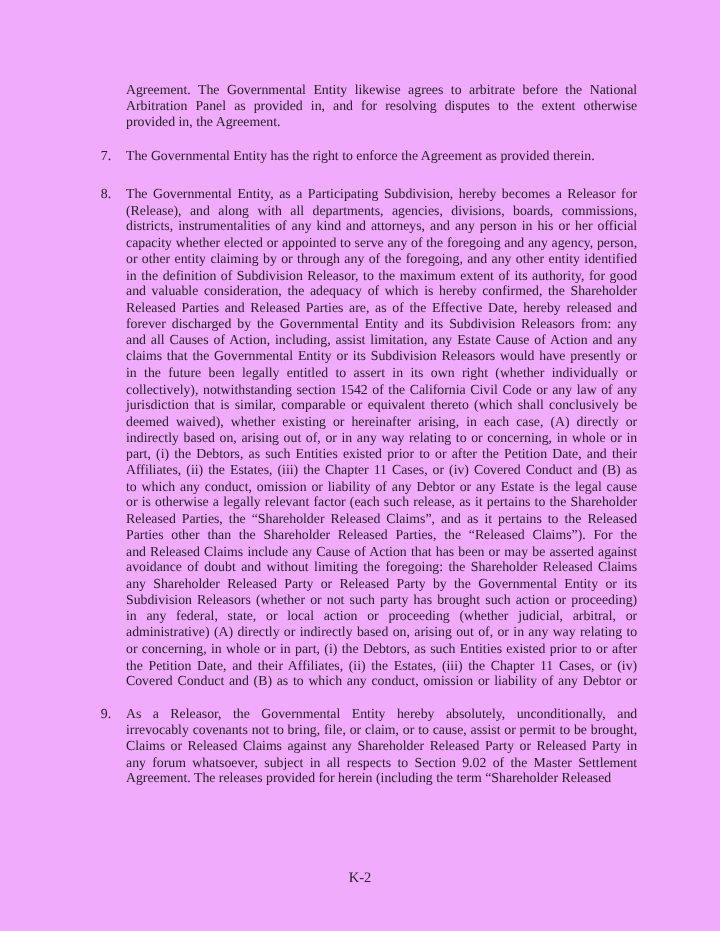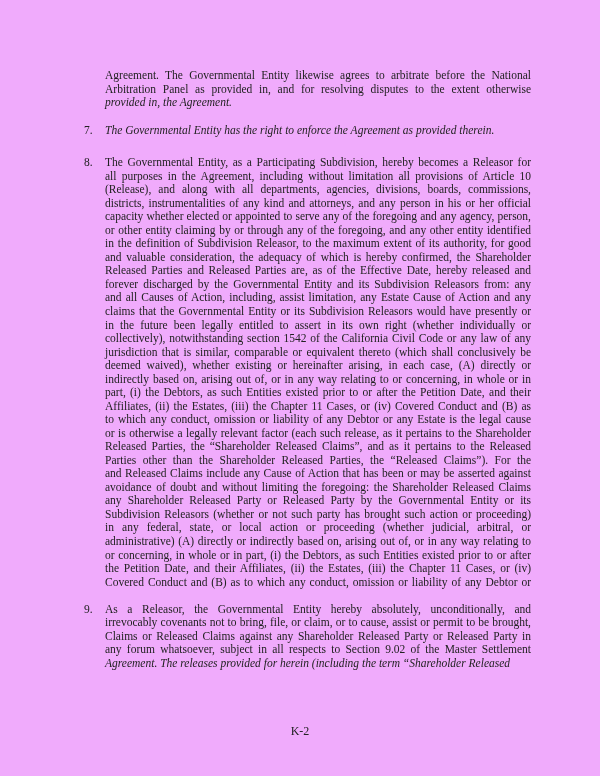--- a/index.html
+++ b/index.html
@@ -34,21 +34,20 @@
     position: absolute;
     left: -21px;
     top: 0;
   }
   .line {
     text-align: justify;
     text-align-last: justify;
   }
   .line.last {
     text-align-last: left;
-    font-style: italic;
   }
   .underline {
   }
   .footer {
     position: absolute;
     top: 724px;
     left: 0;
     width: 600px;
     text-align: center;
     font-size: 12px;
@@ -66,21 +65,20 @@
         <div class="line">Arbitration Panel as provided in, and for resolving disputes to the extent otherwise</div>
         <div class="line last">provided in, the Agreement.</div>
       </div>
       <div class="para">
         <span class="num">7.</span>
         <div class="line last">The Governmental Entity has the right to enforce the Agreement as provided therein.</div>
       </div>
       <div class="para">
         <span class="num">8.</span>
         <div class="line">The Governmental Entity, as a Participating Subdivision, hereby becomes a Releasor for</div>
-        <div class="line">all purposes in the Agreement, including without limitation all provisions of Article 10</div>
         <div class="line">(Release), and along with all departments, agencies, divisions, boards, commissions,</div>
         <div class="line">districts, instrumentalities of any kind and attorneys, and any person in his or her official</div>
         <div class="line">capacity whether elected or appointed to serve any of the foregoing and any agency, person,</div>
         <div class="line">or other entity claiming by or through any of the foregoing, and any other entity identified</div>
         <div class="line">in the definition of Subdivision Releasor, to the maximum extent of its authority, for good</div>
         <div class="line">and valuable consideration, the adequacy of which is hereby confirmed, the Shareholder</div>
         <div class="line">Released Parties and Released Parties are, as of the Effective Date, hereby released and</div>
         <div class="line">forever discharged by the Governmental Entity and its Subdivision Releasors from: any</div>
         <div class="line">and all Causes of Action, including, assist limitation, any Estate Cause of Action and any</div>
         <div class="line">claims that the Governmental Entity or its Subdivision Releasors would have presently or</div>

